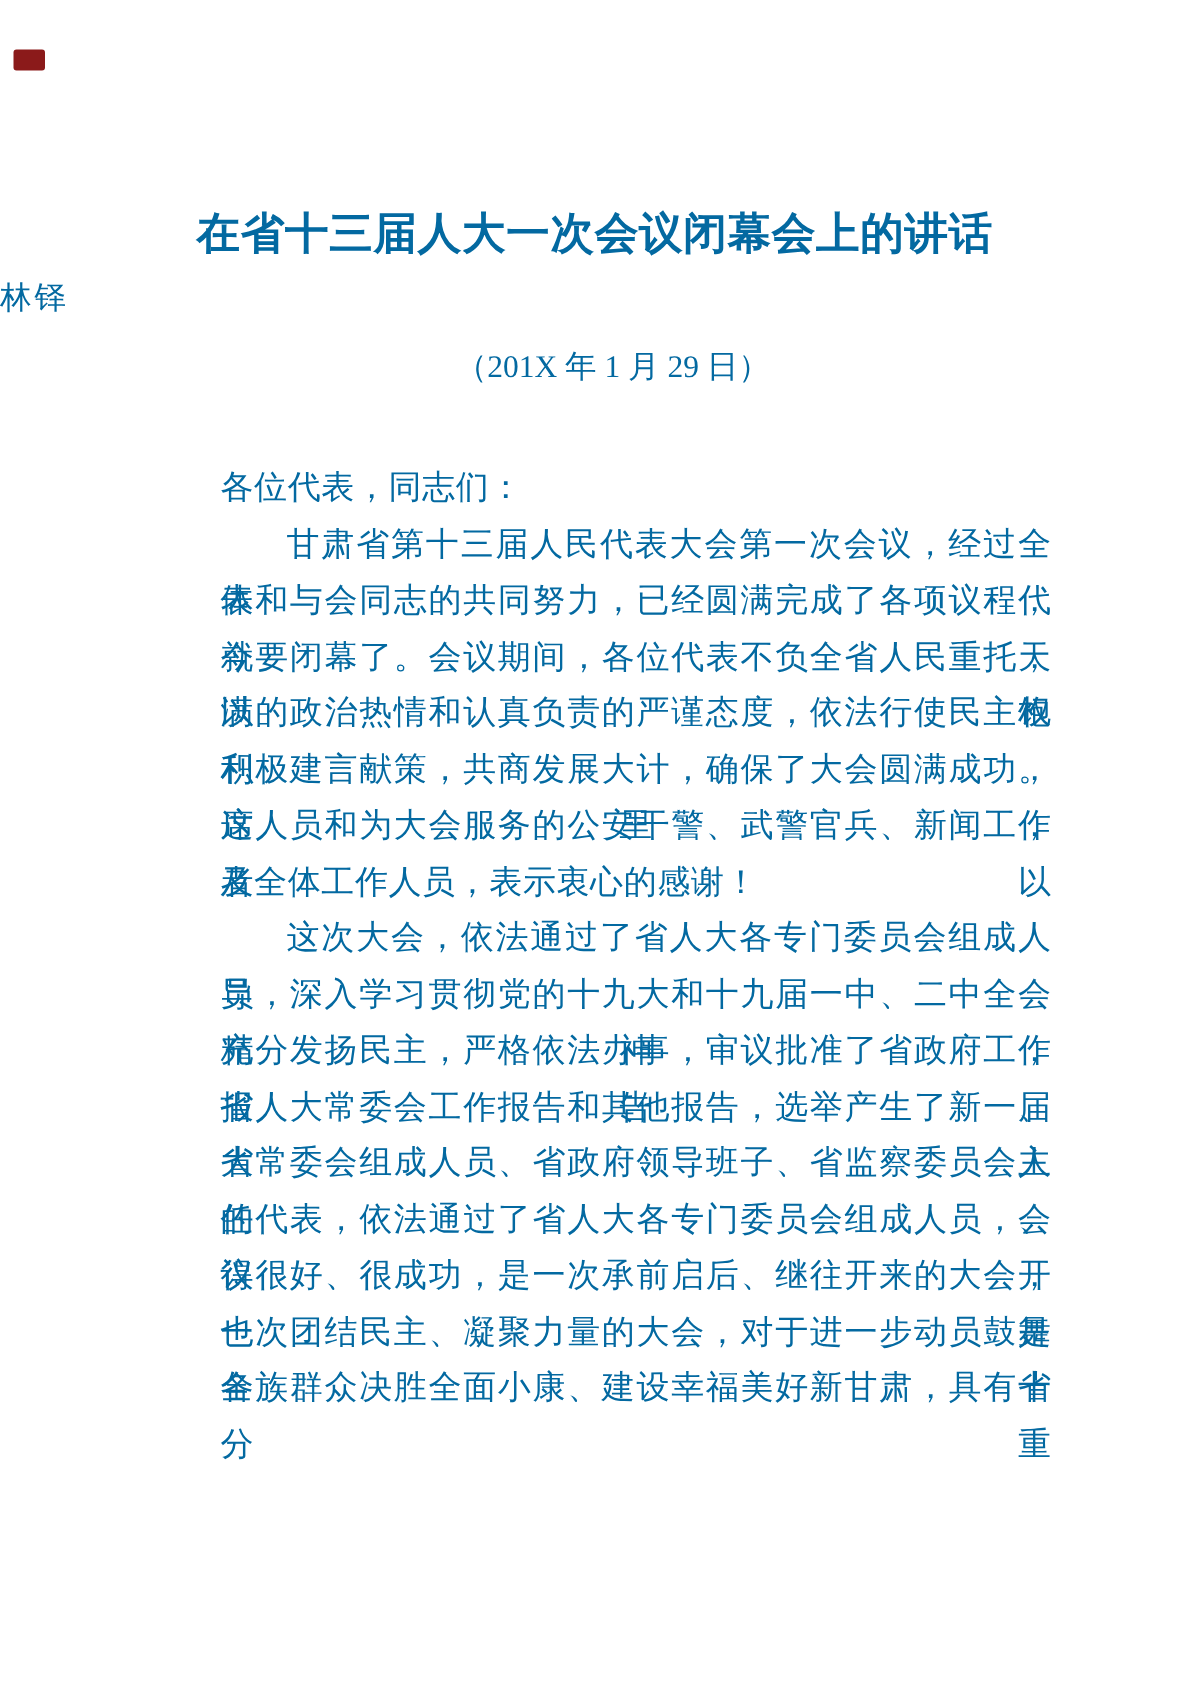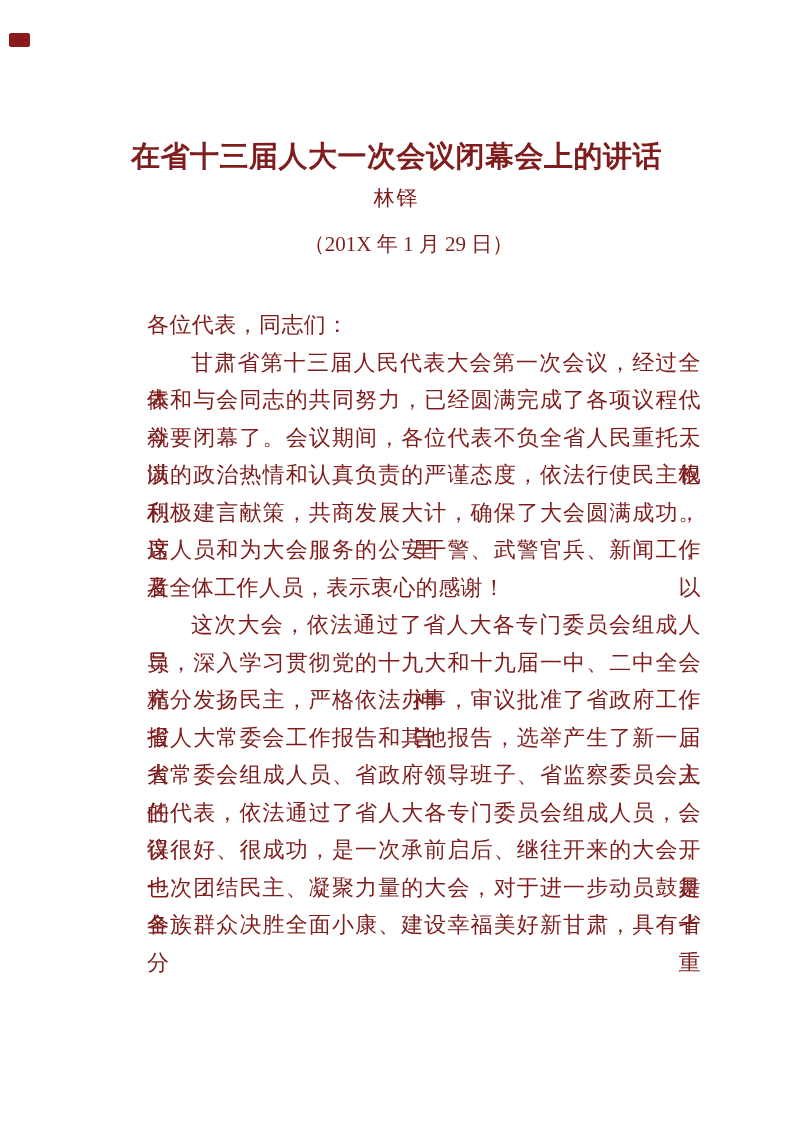--- a/index.html
+++ b/index.html
@@ -5,21 +5,21 @@
   html, body {
     margin: 0;
     padding: 0;
     background: #ffffff;
   }
   .page {
     position: relative;
     width: 793px;
     height: 1056px;
     background: #ffffff;
-    color: #7f1d1d;
+    color: #0369a1;
     font-family: "Liberation Serif", "DejaVu Serif", serif;
     overflow: hidden;
   }
   .corner-mark {
     position: absolute;
     left: 9px;
     top: 33px;
     width: 21px;
     height: 14px;
     border-radius: 2px;
@@ -34,21 +34,21 @@
     font-size: 29px;
     font-weight: bold;
     letter-spacing: 0.5px;
     line-height: 40px;
   }
   .doc-author {
     position: absolute;
     top: 184px;
     left: 0;
     width: 100%;
-    text-align: center;
+    text-align: left;
     font-size: 21px;
     line-height: 28px;
     letter-spacing: 2px;
   }
   .doc-date {
     position: absolute;
     top: 229px;
     left: 12px;
     width: 100%;
     text-align: center;

